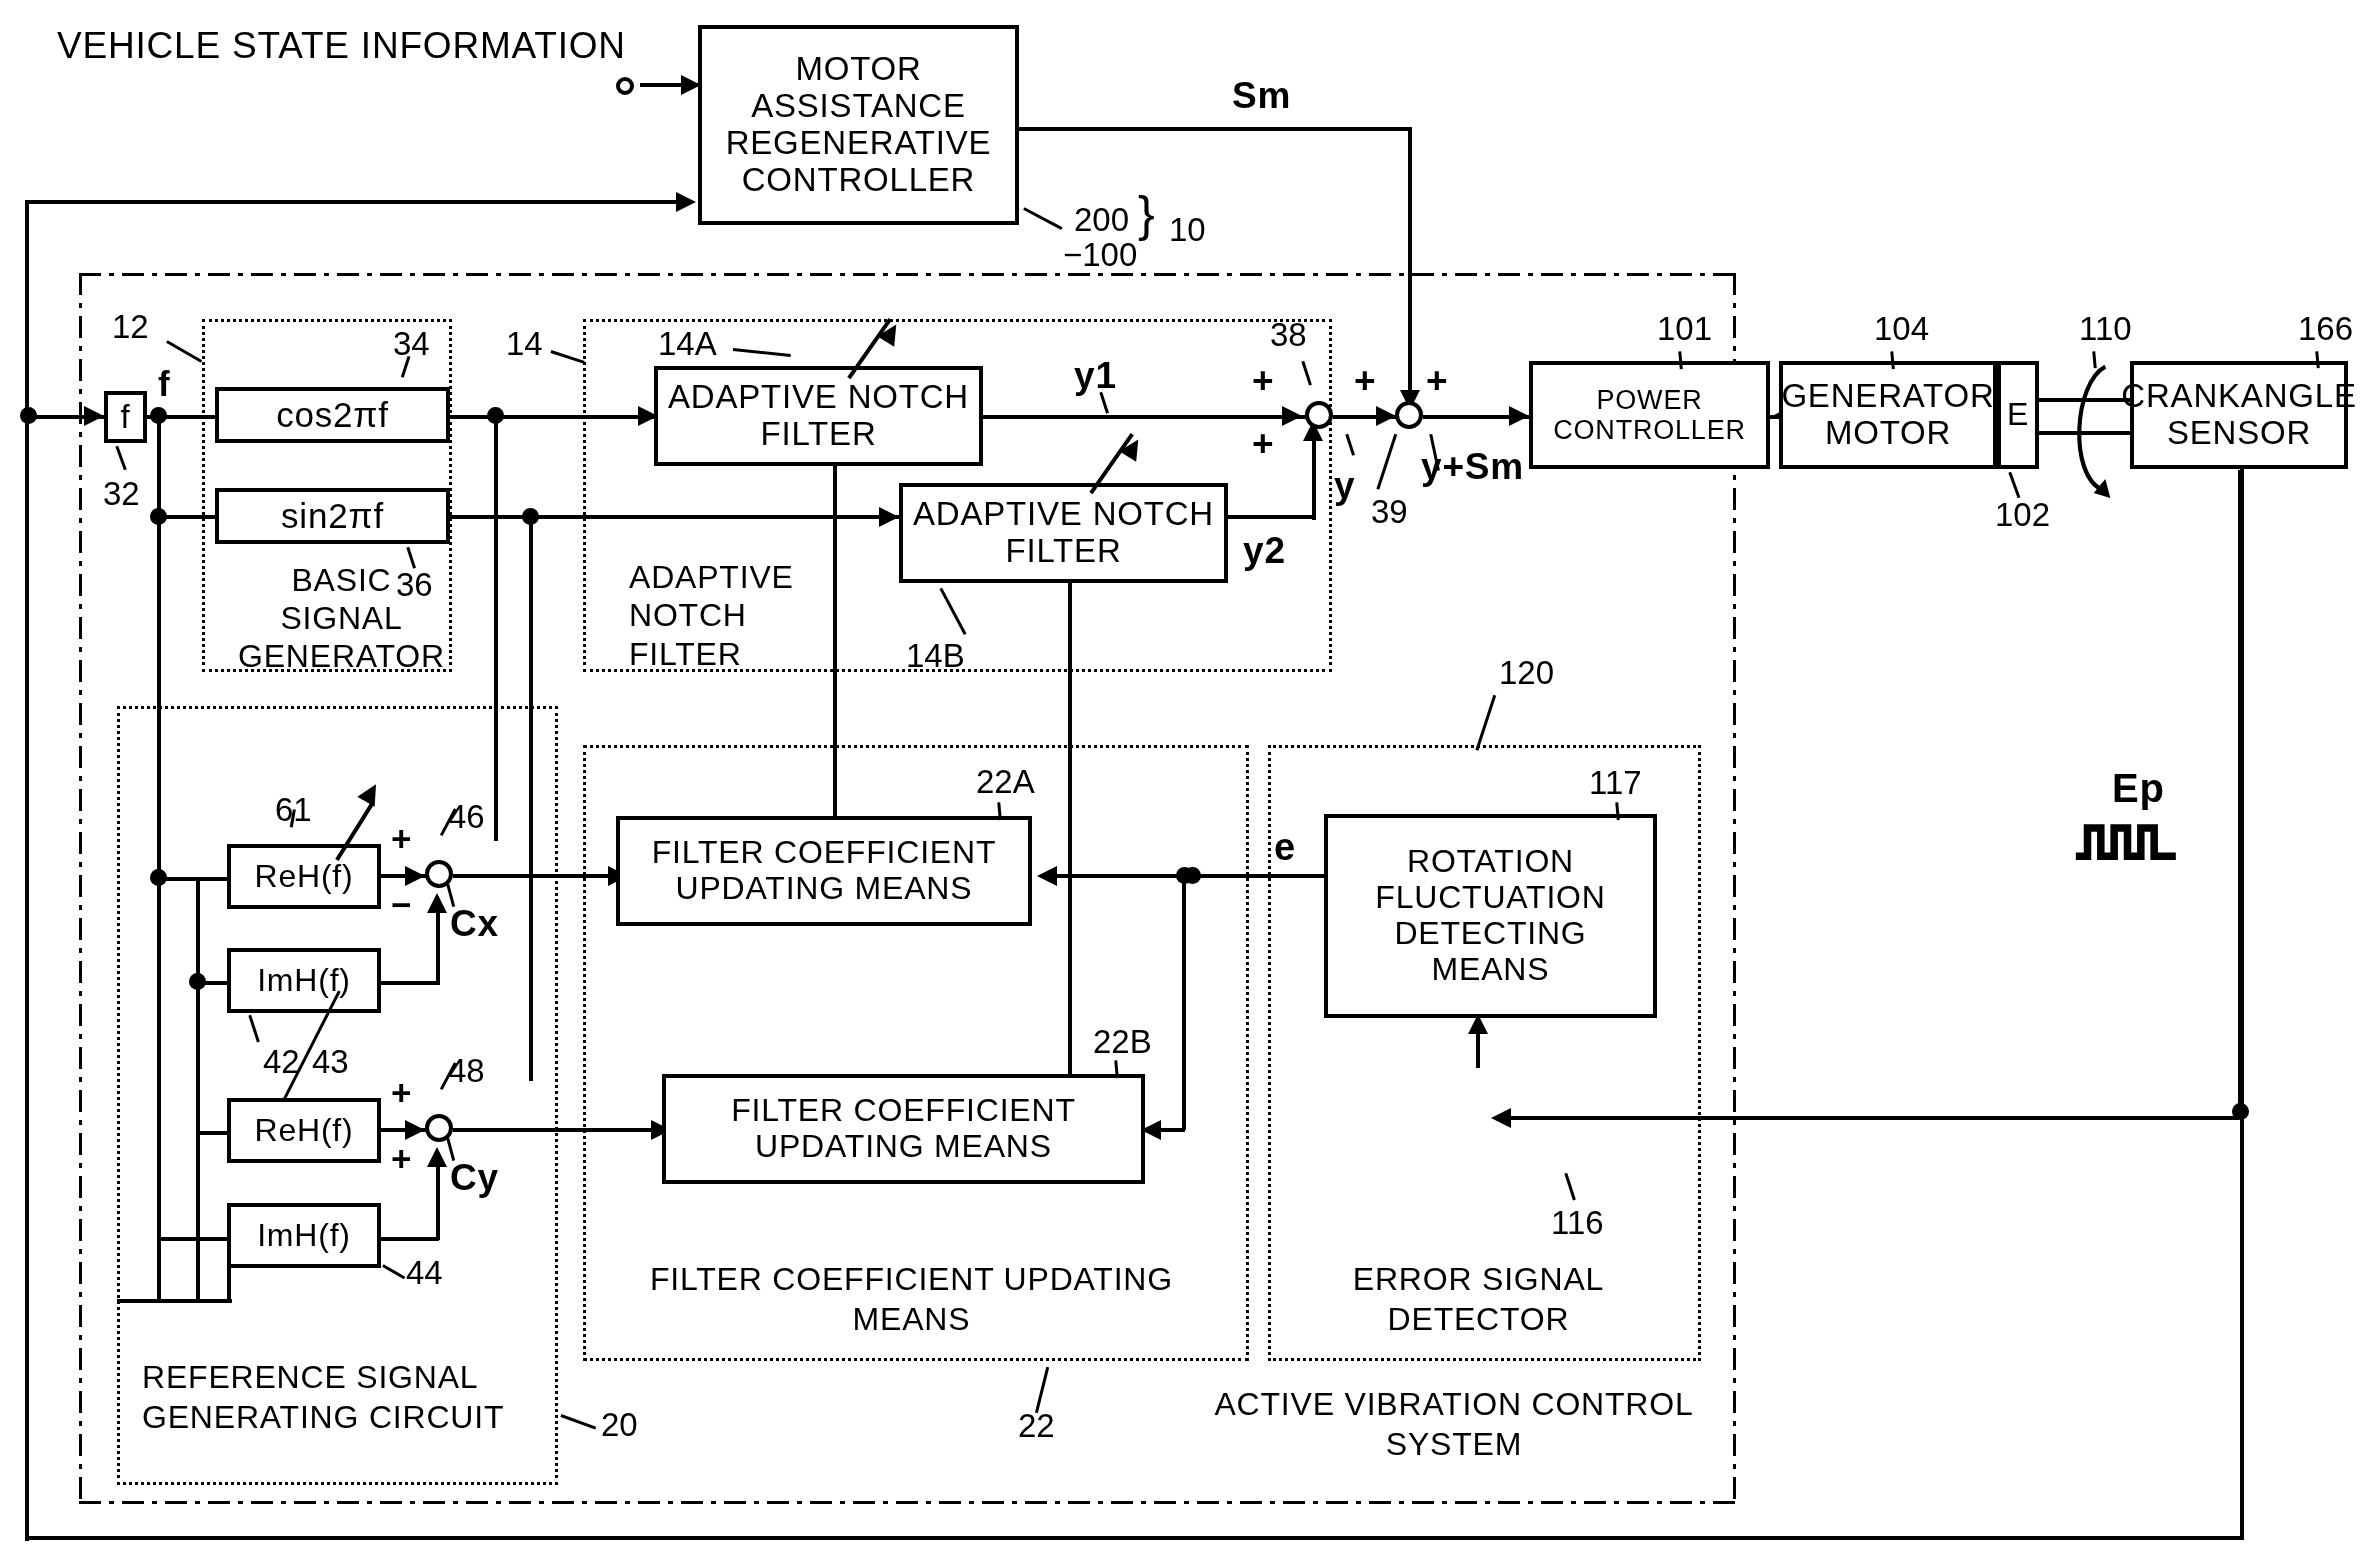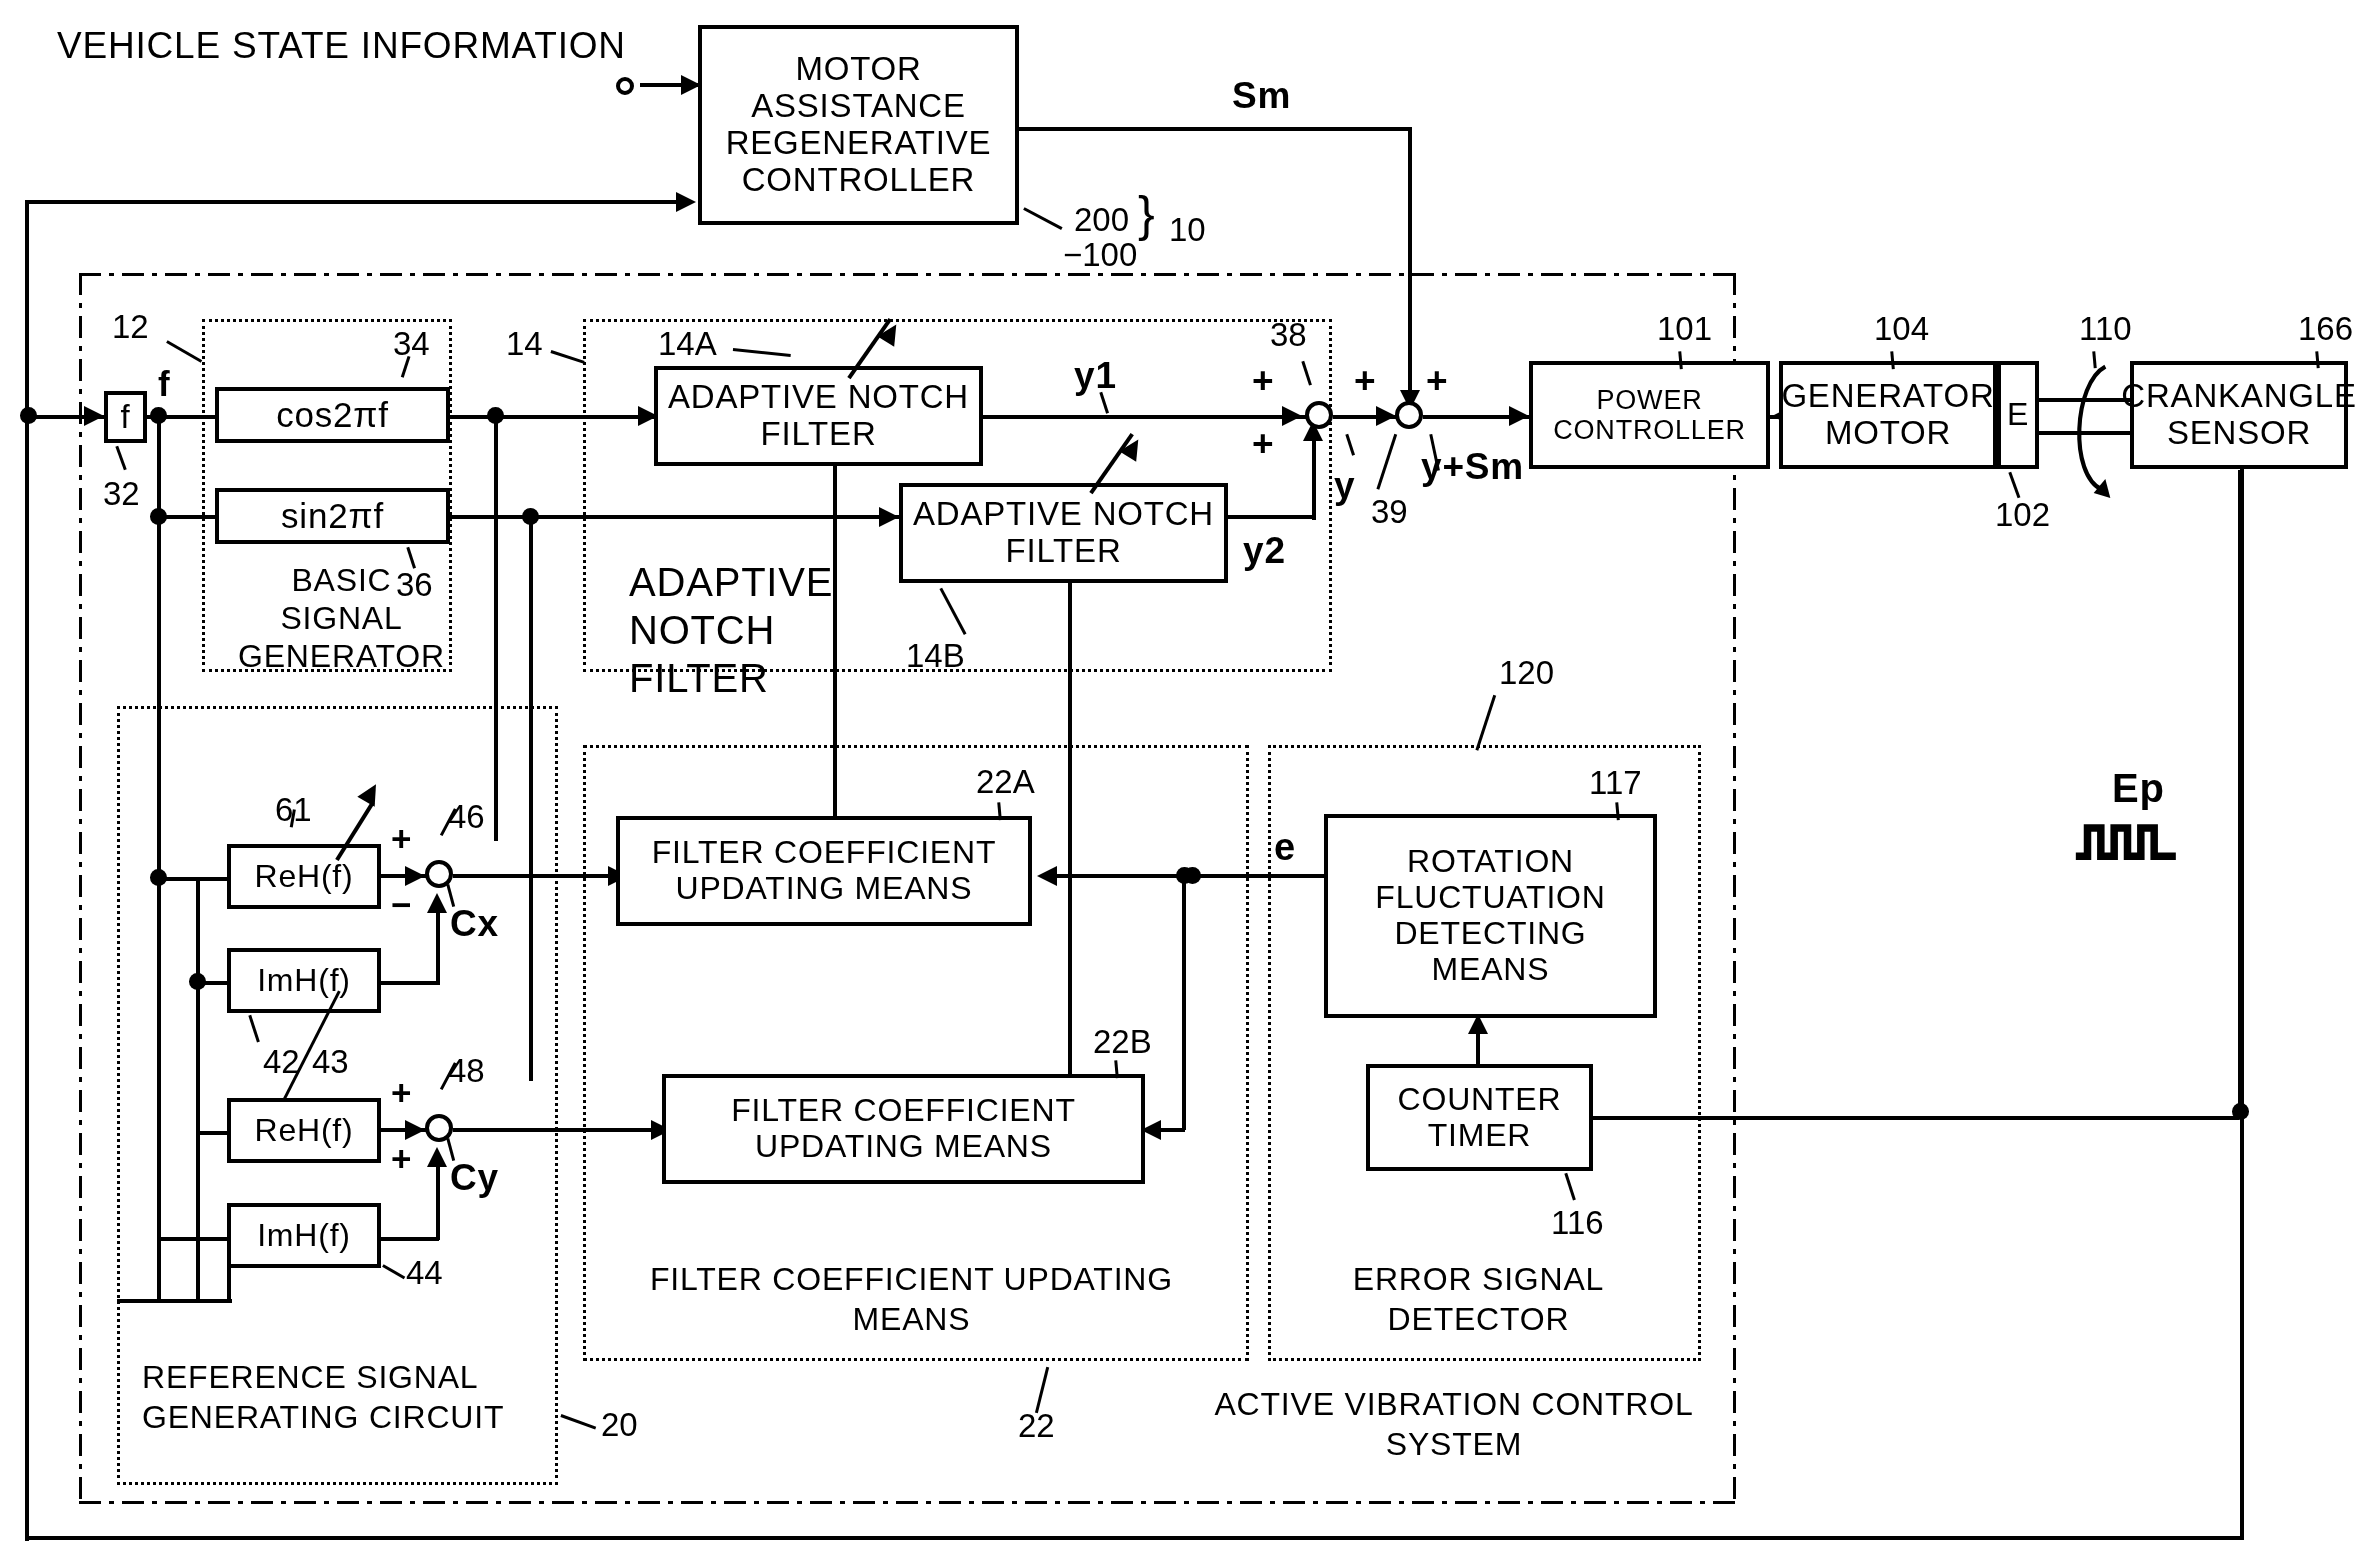--- a/index.html
+++ b/index.html
@@ -154,21 +154,21 @@
       <div>ADAPTIVE NOTCH</div>
       <div>FILTER</div>
     </div>
   </div>
   <div class="num" style="left:906px;top:637px;">14B</div>
   <div class="leader" style="left:941px;top:587px;width:52px;transform:rotate(62deg);"></div>
 
   <div class="leader" style="left:1091px;top:491px;width:72px;height:4.2px;transform:rotate(-55deg);"></div>
   <div class="ar ar-u" style="left:1123px;top:438px;transform:rotate(32deg);"></div>
 
-  <div class="lbl" style="left:629px;top:558px;font-size:40px;line-height:1.2;">
+  <div class="lbl" style="left:629px;top:558px;font-size:32px;line-height:1.2;">
     <div>ADAPTIVE</div>
     <div>NOTCH</div>
     <div>FILTER</div>
   </div>
 
   <div class="hline" style="left:983px;top:415px;width:325px;"></div>
   <div class="lbl" style="left:1074px;top:355px;font-size:37px;font-weight:bold;">y1</div>
   <div class="leader" style="left:1101px;top:391px;width:21.7px;transform:rotate(72deg);"></div>
   <div class="ar ar-r" style="left:1282px;top:406px;"></div>
 
@@ -394,26 +394,20 @@
     <div>
       <div>ROTATION</div>
       <div>FLUCTUATION</div>
       <div>DETECTING</div>
       <div>MEANS</div>
     </div>
   </div>
   <div class="num" style="left:1589px;top:764px;">117</div>
   <div class="leader" style="left:1617px;top:801px;width:18.3px;transform:rotate(85deg);"></div>
 
-  <div class="box" style="left:1366px;top:1064px;width:227px;height:107px;font-size:32px;">
-    <div>
-      <div>COUNTER</div>
-      <div>TIMER</div>
-    </div>
-  </div>
   <div class="leader" style="left:1566px;top:1172px;width:28px;transform:rotate(72deg);"></div>
   <div class="num" style="left:1551px;top:1204px;">116</div>
 
   <div class="vline" style="left:1476px;top:1028px;height:40px;"></div>
   <div class="ar ar-u" style="left:1468px;top:1014px;"></div>
 
   <div class="lbl" style="left:1312px;top:1259px;font-size:32px;line-height:1.25;text-align:center;width:333px;">
     <div>ERROR SIGNAL</div>
     <div>DETECTOR</div>
   </div>

